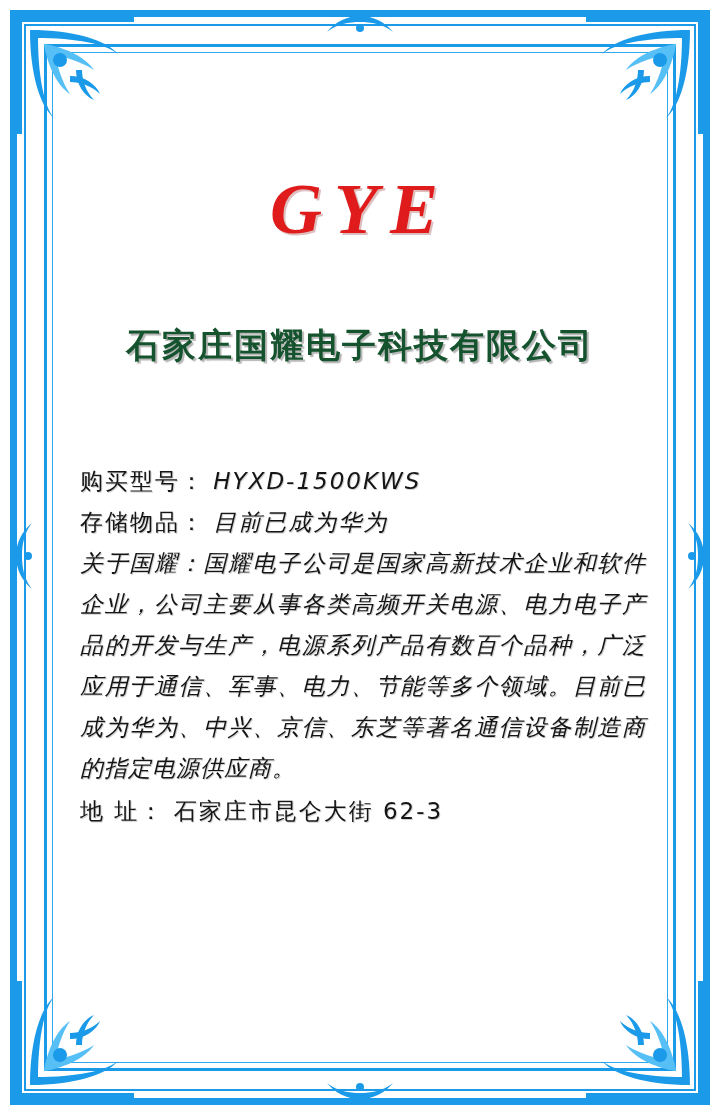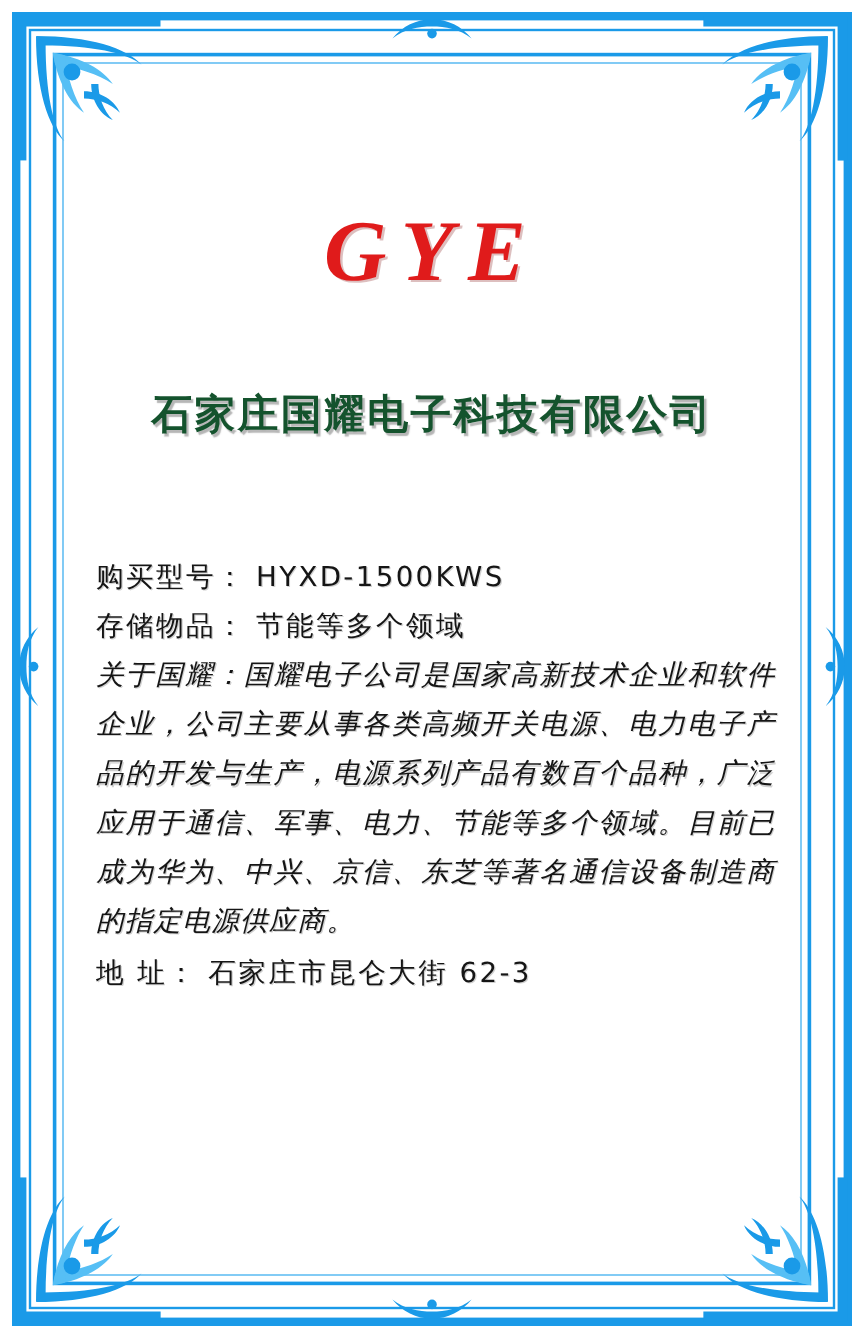--- a/index.html
+++ b/index.html
@@ -115,21 +115,21 @@
     font-size: 23px;
     line-height: 41px;
     color: #151515;
     letter-spacing: 1px;
   }
   .detail-line {
     white-space: nowrap;
     text-shadow: 1px 1px 0 rgba(120,120,120,0.35);
   }
   .detail-line .label { letter-spacing: 2px; margin-top: 36px; }
-  .detail-line .value { letter-spacing: 2px; }
+  .detail-line .value { letter-spacing: 2px; font-style: italic; }
   .para {
     text-align: justify;
     text-align-last: left;
     text-shadow: 1px 1px 0 rgba(120,120,120,0.35);
     letter-spacing: 1px;
   }
   .para-block {
     display: block;
     font-style: italic;
   }
@@ -233,21 +233,21 @@
     <div class="details">
 
       <div class="detail-line">
         <span class="label">购买型号：</span>
         <span class="value">HYXD-1500KWS</span>
       </div>
 
 
       <div class="detail-line">
         <span class="label">存储物品：</span>
-        <span class="value">节能等多个领域</span>
+        <span class="value">目前已成为华为</span>
       </div>
 
       <div class="para para-block">
         <span class="label">关于国耀：</span><span class="value">国耀电子公司是国家高新技术企业和软件企业，公司主要从事各类高频开关电源、电力电子产品的开发与生产，电源系列产品有数百个品种，广泛应用于通信、军事、电力、节能等多个领域。目前已成为华为、中兴、京信、东芝等著名通信设备制造商的指定电源供应商。</span>
       </div>
 
       <div class="addr">
         <span class="label">地 址： </span>
         <span class="value">石家庄市昆仑大街 62-3</span>
       </div>

